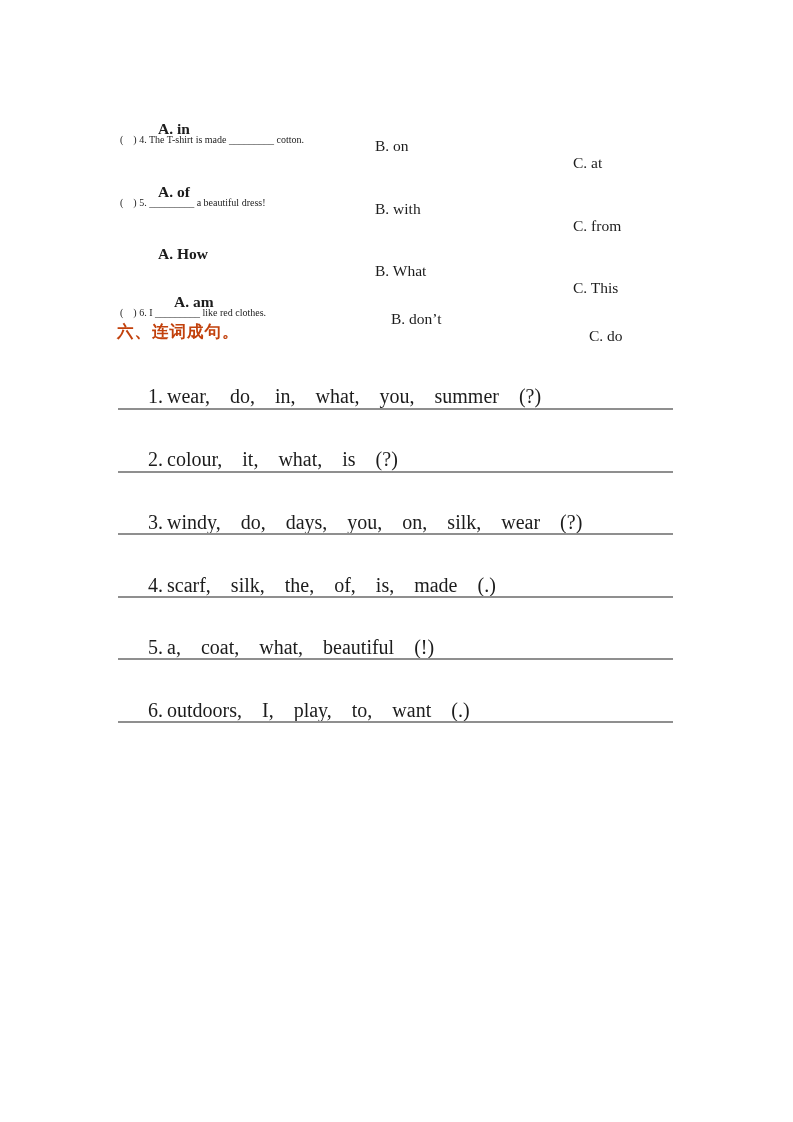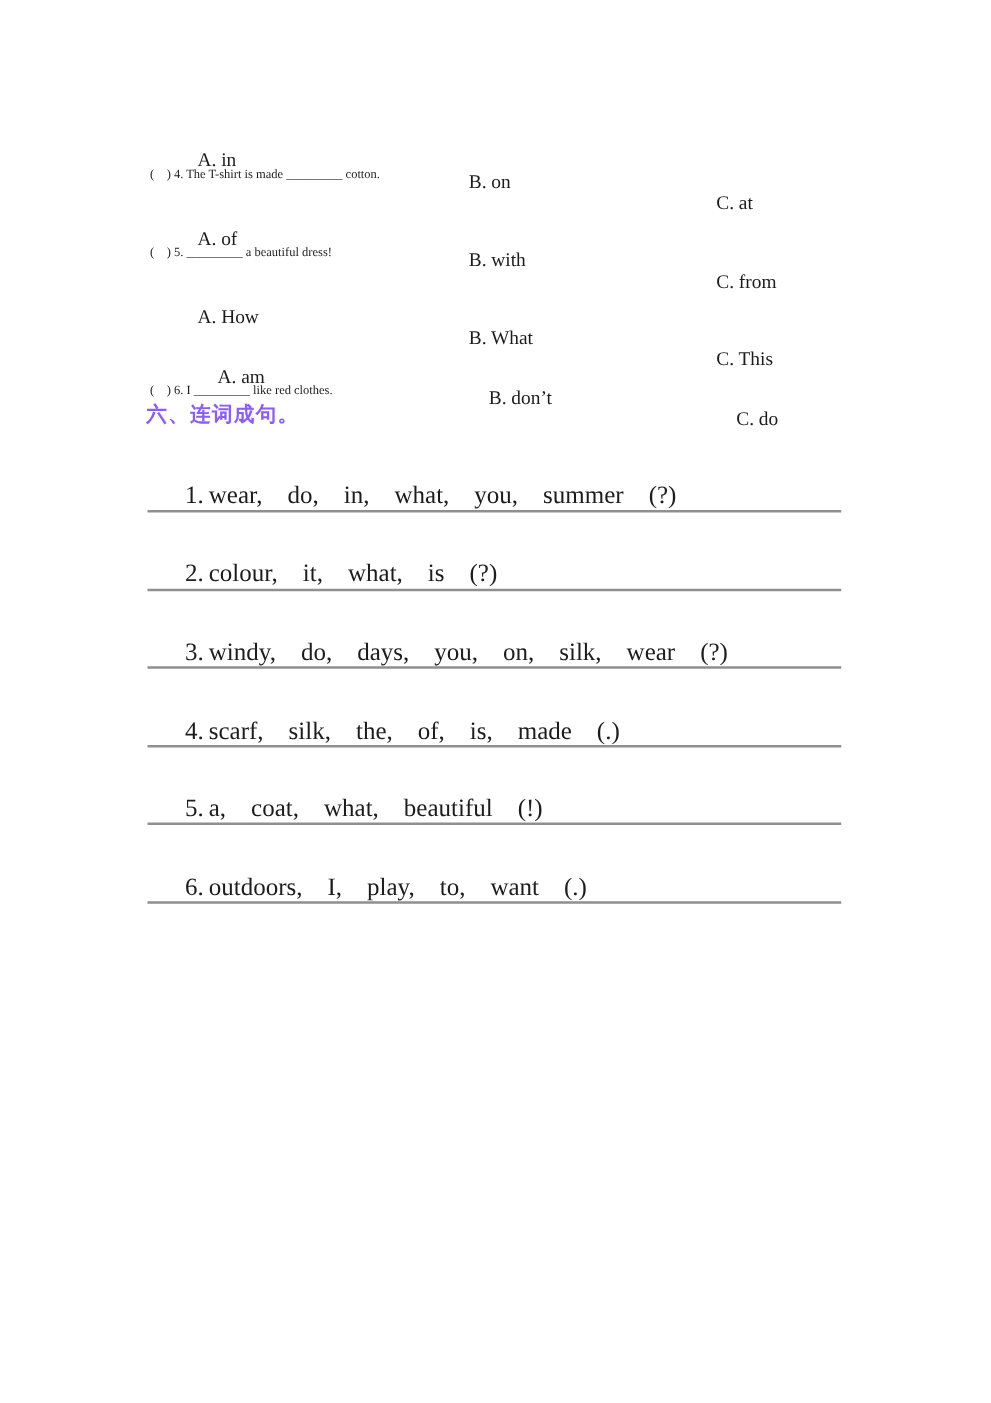--- a/index.html
+++ b/index.html
@@ -19,21 +19,21 @@
   
   .optrow {
     position: absolute;
     left: 0;
     width: 100%;
     height: 18px;
     font-size: 15.5px;
     line-height: 1.1;
     white-space: pre;
   }
-  .optrow .opt-a { position: absolute; left: 158px; }
+  .optrow .opt-a { position: absolute; left: 158px; font-weight: bold; }
   .optrow .opt-b { position: absolute; left: 375px; }
   .optrow .opt-c { position: absolute; left: 573px; text-align: right; }
 
   .stem {
     position: absolute;
     left: 120px;
     font-size: 10px;
     line-height: 1.1;
     white-space: pre;
   }
@@ -48,21 +48,21 @@
   
   .heading {
     position: absolute;
     left: 117px;
     top: 321px;
     margin: 0;
     font-family: "DejaVu Sans", sans-serif;
     font-size: 16.5px;
     font-weight: 600;
     letter-spacing: 1px;
-    color: #8b5cf6;
+    color: #c2410c;
   }
   .sentence {
     position: absolute;
     left: 118px;
     font-size: 20px;
     line-height: 1.1;
     white-space: pre;
   }
   .sentence .num { margin-right: 4px; }
   .sentence .words { word-spacing: 15px; }

